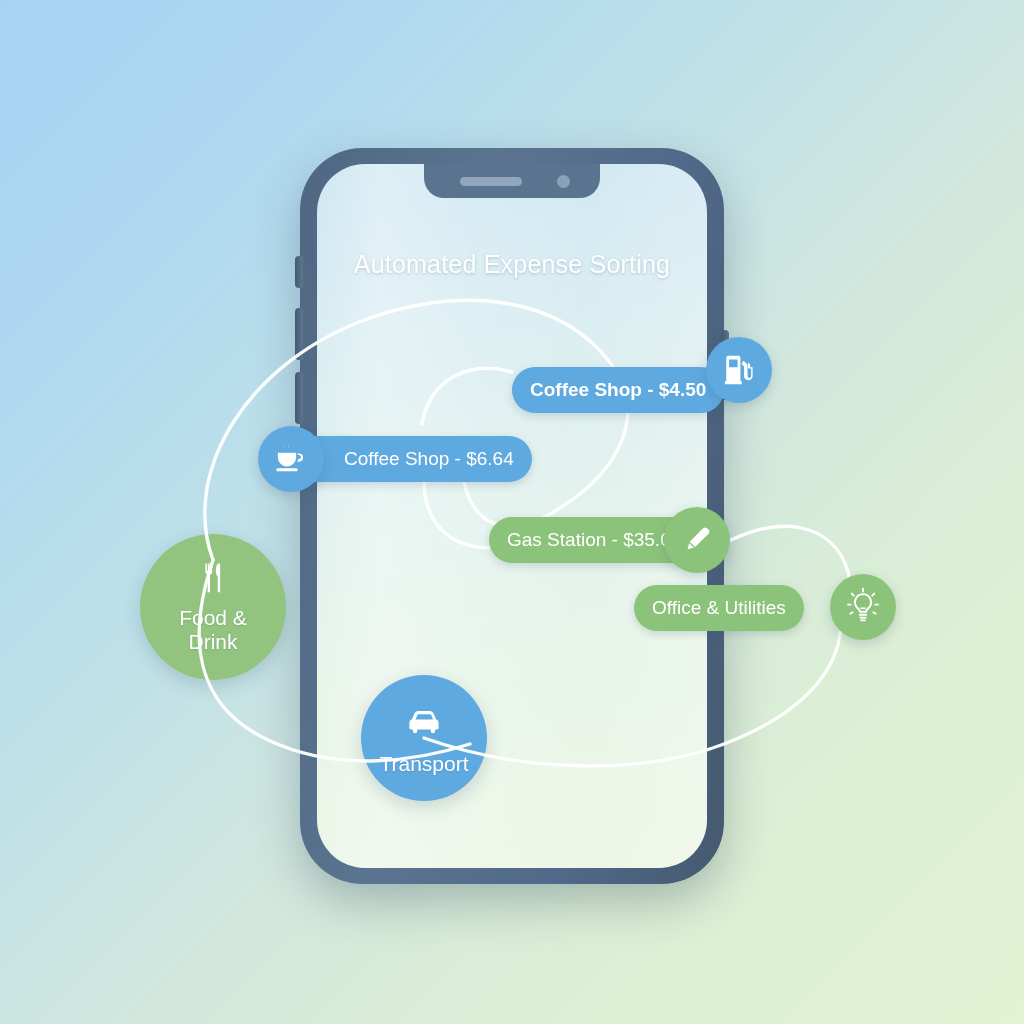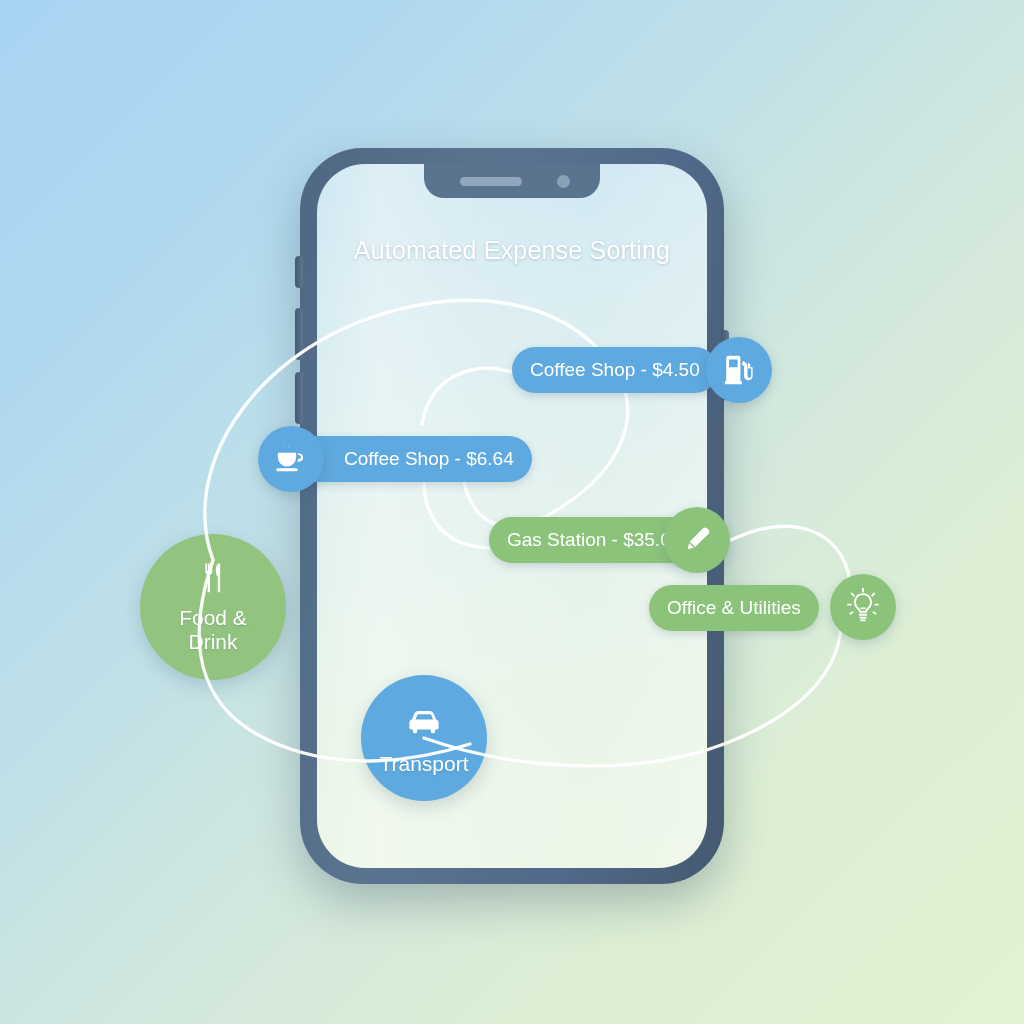--- a/index.html
+++ b/index.html
@@ -105,21 +105,21 @@
     position: absolute;
     background: linear-gradient(90deg, #45596f, #5d7692);
   }
   #btn-mute  { left: -5px; top: 108px; width: 8px; height: 32px; border-radius: 4px 0 0 4px; }
   #btn-vol-up{ left: -5px; top: 160px; width: 8px; height: 52px; border-radius: 4px 0 0 4px; }
   #btn-vol-dn{ left: -5px; top: 224px; width: 8px; height: 52px; border-radius: 4px 0 0 4px; }
   #btn-power { right: -5px; top: 182px; width: 8px; height: 70px; border-radius: 0 4px 4px 0; }
 
   #screen-title {
     position: absolute;
-    top: 72px;
+    top: 86px;
     left: 0;
     right: 0;
     text-align: center;
     color: #ffffff;
     font-size: 25px;
     font-weight: 400;
     letter-spacing: 0.2px;
     text-shadow: 0 1px 3px rgba(90,120,140,0.35);
     z-index: 5;
   }
@@ -191,30 +191,30 @@
     text-align: center;
     font-size: 21px;
     font-weight: 500;
     line-height: 1.12;
     margin-top: 8px;
     text-shadow: 0 1px 2px rgba(70,100,120,0.25);
   }
   .circle-icon { display: block; }
 
   
-  #node-coffee450-pill  { left: 512px; top: 347px; }
+  #node-coffee450-pill  { left: 512px; top: 367px; font-weight: bold; }
   #node-coffee450-badge { left: 706px; top: 337px; }
 
   #node-coffee350-badge { left: 258px; top: 426px; }
   #node-coffee350-pill  { left: 292px; top: 436px; }
 
   #node-gas-pill        { left: 489px; top: 517px; }
   #node-gas-badge       { left: 664px; top: 507px; }
 
-  #node-office-pill     { left: 649px; top: 585px; }
+  #node-office-pill     { left: 634px; top: 585px; }
   #node-office-badge    { left: 830px; top: 574px; }
 
   #node-food   { left: 140px; top: 534px; width: 146px; height: 146px; }
   #node-transport { left: 361px; top: 675px; width: 126px; height: 126px; }
 </style>
 </head>
 <body>
 
 <div id="stage">
 

